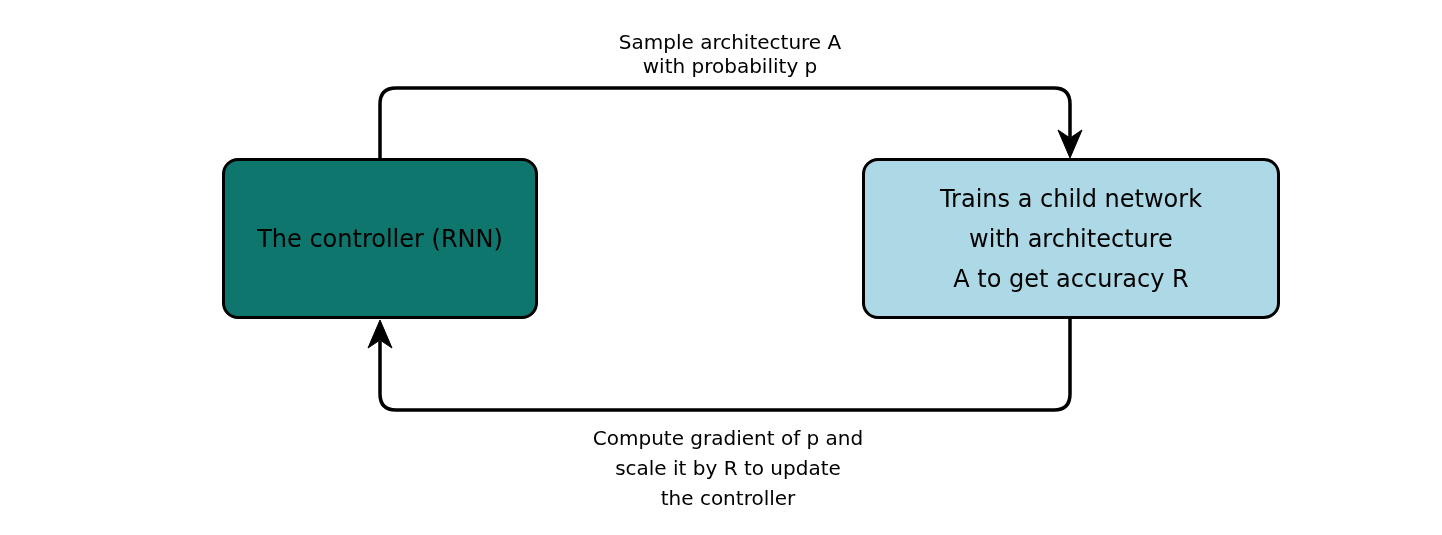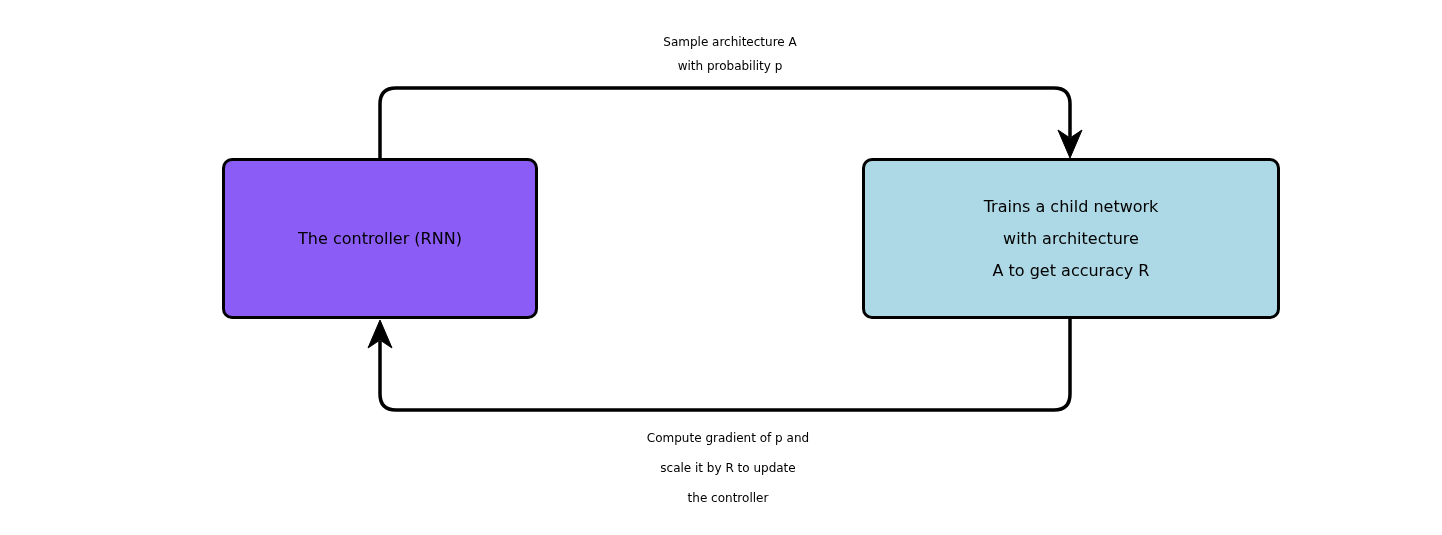--- a/index.html
+++ b/index.html
@@ -20,47 +20,47 @@
     position: absolute;
     left: 0;
     top: 0;
     width: 1442px;
     height: 535px;
   }
   .node {
     position: absolute;
     box-sizing: border-box;
     border: 3.5px solid #000000;
-    border-radius: 10px;
+    border-radius: 16px;
     display: flex;
     align-items: center;
     justify-content: center;
     text-align: center;
-    font-size: 16px;
-    line-height: 32px;
+    font-size: 24px;
+    line-height: 40px;
     white-space: pre-line;
   }
   .node-controller {
     left: 222px;
     top: 158px;
     width: 316px;
     height: 161px;
-    background: #8b5cf6;
+    background: #0f766e;
   }
   .node-child {
     left: 862px;
     top: 158px;
     width: 418px;
     height: 161px;
     background: #add8e6;
   }
   .edge-label {
     position: absolute;
     text-align: center;
-    font-size: 12px;
+    font-size: 20px;
     white-space: pre-line;
   }
   .edge-label-top {
     left: 525px;
     top: 30px;
     width: 410px;
     line-height: 24px;
   }
   .edge-label-bottom {
     left: 523px;

